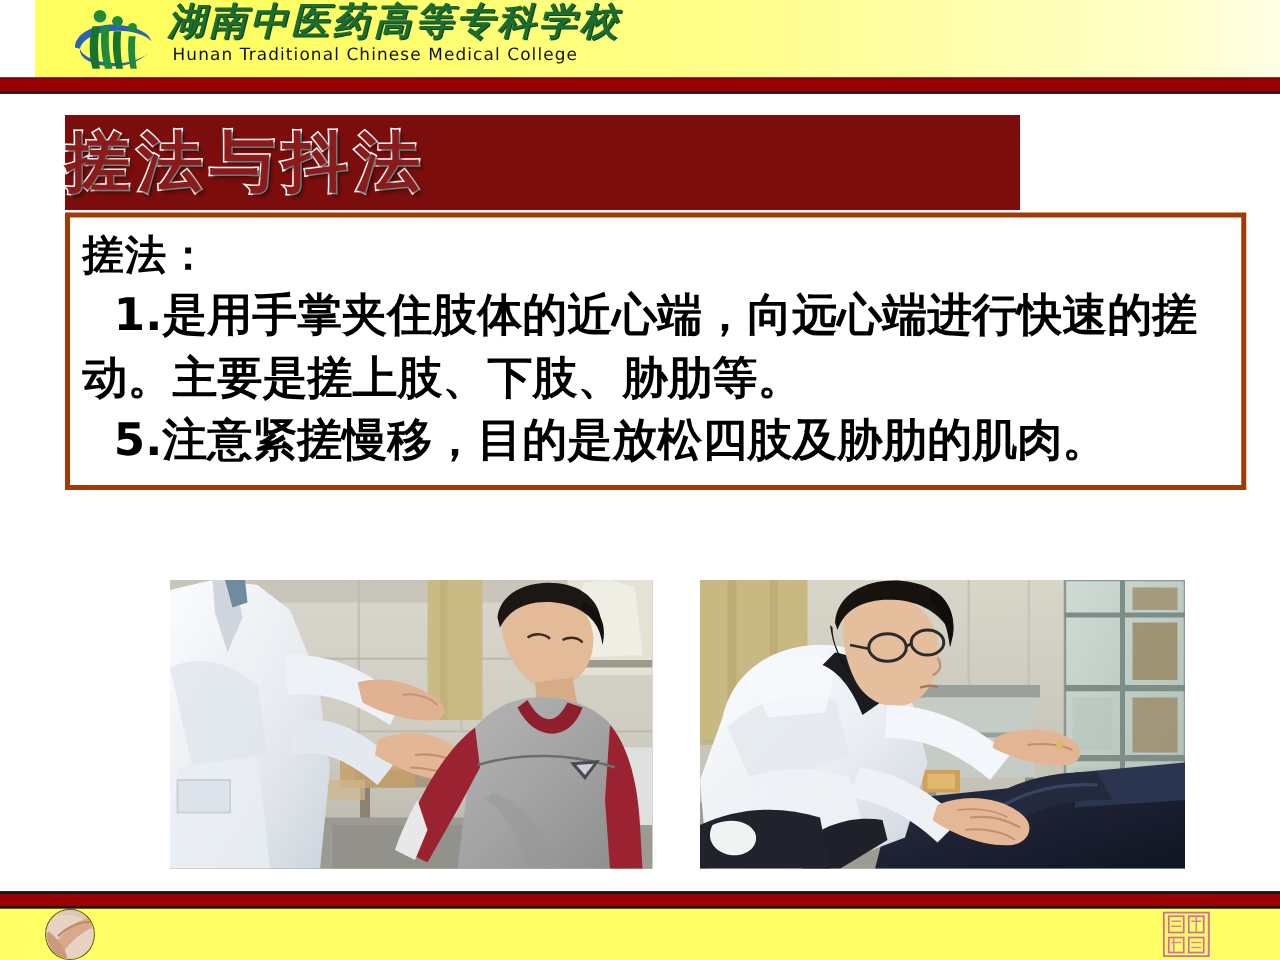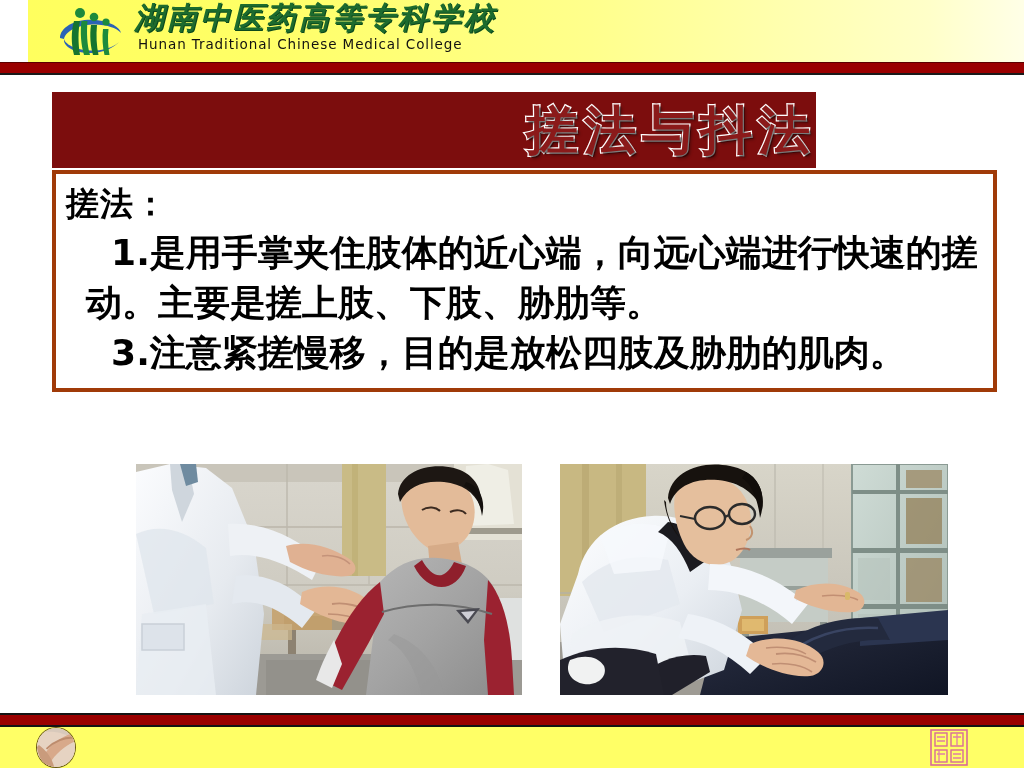--- a/index.html
+++ b/index.html
@@ -89,21 +89,21 @@
   
   .title-bar {
     position: absolute;
     left: 52px;
     top: 92px;
     width: 764px;
     height: 76px;
     background: #7c0d0d;
     display: flex;
     align-items: center;
-    justify-content: flex-end;
+    justify-content: flex-start;
   }
   .title-text {
     font-family: "DejaVu Sans", "Liberation Sans", sans-serif;
     font-size: 52px;
     font-weight: bold;
     color: #8b1a1a;
     letter-spacing: 6px;
     line-height: 60px;
     -webkit-text-stroke: 2.4px #ffffff;
     paint-order: stroke fill;
@@ -135,21 +135,20 @@
     white-space: pre-wrap;
     margin: 0;
   }
   .body-line.heading {
     font-size: 33px;
     line-height: 48px;
     letter-spacing: 1px;
   }
   .body-line.para {
     text-indent: 0;
-    margin-left: 20px;
   }
 
   
   .photo {
     position: absolute;
     overflow: hidden;
     background: #b9b2a4;
   }
   .photo-left {
     left: 136px;
@@ -237,21 +236,21 @@
 
   <div class="header-rule"></div>
 
   <div class="title-bar">
     <div class="title-text">搓法与抖法</div>
   </div>
 
   <div class="text-box">
     <p class="body-line heading">搓法：</p>
     <p class="body-line para">  1.是用手掌夹住肢体的近心端，向远心端进行快速的搓动。主要是搓上肢、下肢、胁肋等。</p>
-    <p class="body-line para">  3.注意紧搓慢移，目的是放松四肢及胁肋的肌肉。</p>
+    <p class="body-line para">  5.注意紧搓慢移，目的是放松四肢及胁肋的肌肉。</p>
   </div>
 
   <div class="photo photo-left">
     <svg viewBox="0 0 386 231" xmlns="http://www.w3.org/2000/svg" preserveAspectRatio="none">
       <defs>
         <linearGradient id="wallL" x1="0" y1="0" x2="0" y2="1">
           <stop offset="0" stop-color="#d9d6cd"></stop>
           <stop offset="0.55" stop-color="#cfccc2"></stop>
           <stop offset="1" stop-color="#b7b3a7"></stop>
         </linearGradient>

